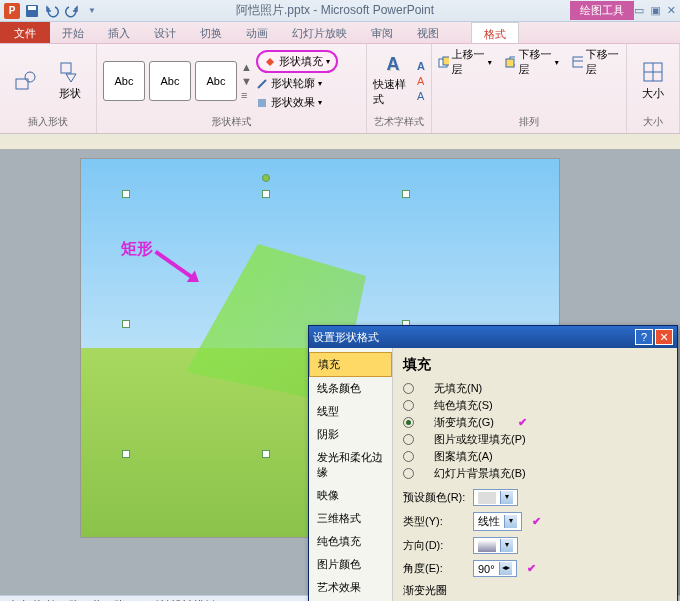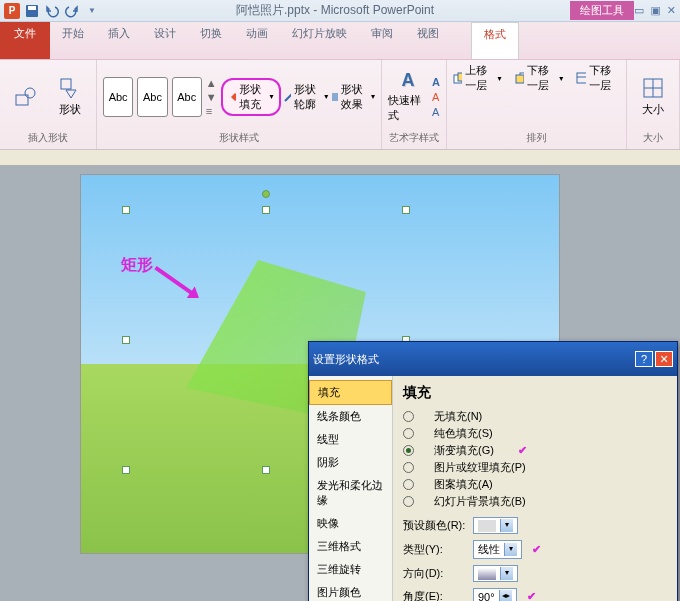--- a/index.html
+++ b/index.html
@@ -3,42 +3,42 @@
 <meta charset="utf-8">
 <style>
 *{margin:0;padding:0;box-sizing:border-box;font-family:"Microsoft YaHei",Arial,sans-serif;font-size:11px;}
 body{width:680px;height:601px;background:#fff;overflow:hidden;position:relative;}
 .titlebar{height:22px;background:linear-gradient(#e8eef5,#dfe8f0);display:flex;align-items:center;padding:0 4px;border-bottom:1px solid #c0cde0;}
 .titlebar .p-icon{width:16px;height:16px;background:#d94f2a;color:#fff;text-align:center;line-height:16px;font-weight:bold;border-radius:2px;font-size:10px;}
 .qat-icon{width:16px;height:16px;margin-left:4px;display:flex;align-items:center;justify-content:center;}
 .title-text{flex:1;text-align:center;color:#5a6a7f;font-size:12px;}
 .tool-tab{background:#c95aa3;color:#fff;padding:2px 10px;font-size:11px;}
 .win-btns{display:flex;gap:6px;color:#5a7aa8;}
-.tabs{height:38px;background:linear-gradient(#f5e8ed,#f2dce5);display:flex;align-items:center;border-bottom:1px solid #e0c0d0;}
+.tabs{height:22px;background:linear-gradient(#f5e8ed,#f2dce5);display:flex;align-items:center;border-bottom:1px solid #e0c0d0;}
 .file-tab{background:#c73e2c;color:#fff;padding:3px 14px;height:100%;line-height:16px;}
 .mtab{padding:0 12px;color:#5a6a7f;cursor:pointer;height:100%;line-height:22px;}
 .mtab.active{background:#fff;border:1px solid #d0d0d0;border-bottom:none;color:#c73e2c;}
 .ribbon{height:90px;background:linear-gradient(#f8f0f4,#f5e8ed);display:flex;border-bottom:1px solid #d0c0c8;}
 .rgroup{border-right:1px solid #e0d0d8;padding:2px 6px;display:flex;flex-direction:column;}
 .rgroup-body{flex:1;display:flex;align-items:center;gap:4px;}
 .rgroup-label{text-align:center;font-size:10px;color:#666;padding-bottom:2px;}
 .shape-big{width:40px;height:50px;display:flex;flex-direction:column;align-items:center;justify-content:center;gap:2px;}
 .abc-box{width:42px;height:40px;border:1px solid #888;border-radius:3px;display:flex;align-items:center;justify-content:center;background:#fff;font-size:11px;}
 .fill-btn{border:2px solid #d828d8;border-radius:12px;padding:2px 6px;display:flex;align-items:center;gap:3px;background:#fff0f8;}
 .small-row{display:flex;align-items:center;gap:3px;padding:1px 0;}
 .workarea{position:relative;height:445px;background:#a8b0b8;}
 .slide{position:absolute;left:80px;top:8px;width:480px;height:380px;background:linear-gradient(180deg,#7fc8f5 0%,#b8e0f8 50%,#a8d860 50%,#8bc34a 100%);border:1px solid #999;}
 .shape-sel{position:absolute;left:45px;top:35px;width:280px;height:260px;}
 .shape-sel .handle{width:8px;height:8px;background:#fff;border:1px solid #5a9c5a;position:absolute;}
 .shape-trap{position:absolute;left:60px;top:50px;width:180px;height:160px;background:linear-gradient(135deg,rgba(140,230,80,0.9),rgba(120,210,60,0.5));clip-path:polygon(40% 0,100% 20%,85% 100%,0 80%);}
 .pink-arrow{position:absolute;left:40px;top:80px;color:#d828d8;font-size:16px;font-weight:bold;}
 .pink-arr-line{position:absolute;left:70px;top:105px;width:50px;height:4px;background:#d828d8;transform:rotate(35deg);}
 .pink-arr-line::after{content:"";position:absolute;right:-3px;top:-5px;border-left:10px solid #d828d8;border-top:7px solid transparent;border-bottom:7px solid transparent;}
 .dialog{position:absolute;right:2px;top:175px;width:370px;height:406px;background:#ece9d8;border:1px solid #0a246a;box-shadow:2px 2px 6px rgba(0,0,0,0.4);}
-.dlg-titlebar{height:34px;background:linear-gradient(#2a6ac8,#1a4a98);color:#fff;display:flex;align-items:center;padding:0 4px;font-size:11px;}
+.dlg-titlebar{height:22px;background:linear-gradient(#2a6ac8,#1a4a98);color:#fff;display:flex;align-items:center;padding:0 4px;font-size:11px;}
 .dlg-titlebar .sp{flex:1;}
 .dlg-close{width:18px;height:16px;background:#e85030;color:#fff;text-align:center;line-height:14px;border:1px solid #fff;}
 .dlg-help{width:18px;height:16px;background:#2a6ac8;color:#fff;text-align:center;line-height:14px;border:1px solid #fff;margin-right:2px;}
 .dlg-body{display:flex;height:360px;}
 .dlg-nav{width:84px;background:#f5f5ef;border-right:1px solid #ccc;padding-top:4px;}
 .dlg-nav-item{padding:4px 8px;font-size:11px;cursor:pointer;}
 .dlg-nav-item.active{background:#ffd966;border:1px solid #cc9933;}
 .dlg-panel{flex:1;padding:8px 10px;overflow:hidden;}
 .dlg-panel h3{font-size:14px;font-weight:bold;margin-bottom:6px;}
 .radio-row{display:flex;align-items:center;gap:20px;padding:1px 0;font-size:11px;}
@@ -119,21 +119,21 @@
   <div class="rgroup" style="flex:0 0 270px">
     <div class="rgroup-body">
       <div class="abc-box">Abc</div>
       <div class="abc-box">Abc</div>
       <div class="abc-box">Abc</div>
       <div style="font-size:8px;color:#666;display:flex;flex-direction:column;gap:2px;">
         <span>▲</span>
         <span>▼</span>
         <span>≡</span>
       </div>
-      <div style="display:flex;flex-direction:row;gap:2px;">
+      <div style="display:flex;flex-direction:column;gap:2px;">
         <div class="fill-btn">
           <svg width="12" height="12">
               <path d="M2 6 L6 2 L10 6 L6 10 Z" fill="#e85030"></path>
             </svg>
           <span>形状填充</span>
           <span style="font-size:8px;">▾</span>
         </div>
         <div class="small-row">
           <svg width="12" height="12">
               <path d="M2 10 L10 2" stroke="#3a6aa8" stroke-width="2"></path>
@@ -238,21 +238,21 @@
     </div>
     <div class="dlg-body">
       <div class="dlg-nav">
         <div class="dlg-nav-item active">填充</div>
         <div class="dlg-nav-item">线条颜色</div>
         <div class="dlg-nav-item">线型</div>
         <div class="dlg-nav-item">阴影</div>
         <div class="dlg-nav-item">发光和柔化边缘</div>
         <div class="dlg-nav-item">映像</div>
         <div class="dlg-nav-item">三维格式</div>
-        <div class="dlg-nav-item">三维旋转</div>
+        <div class="dlg-nav-item">纯色填充</div>
         <div class="dlg-nav-item">图片颜色</div>
         <div class="dlg-nav-item">艺术效果</div>
 
       </div>
       <div class="dlg-panel">
         <h3>填充</h3>
         <div class="radio-row">
             <span class="radio"></span>
             <span>无填充(N)</span>
           </div>

